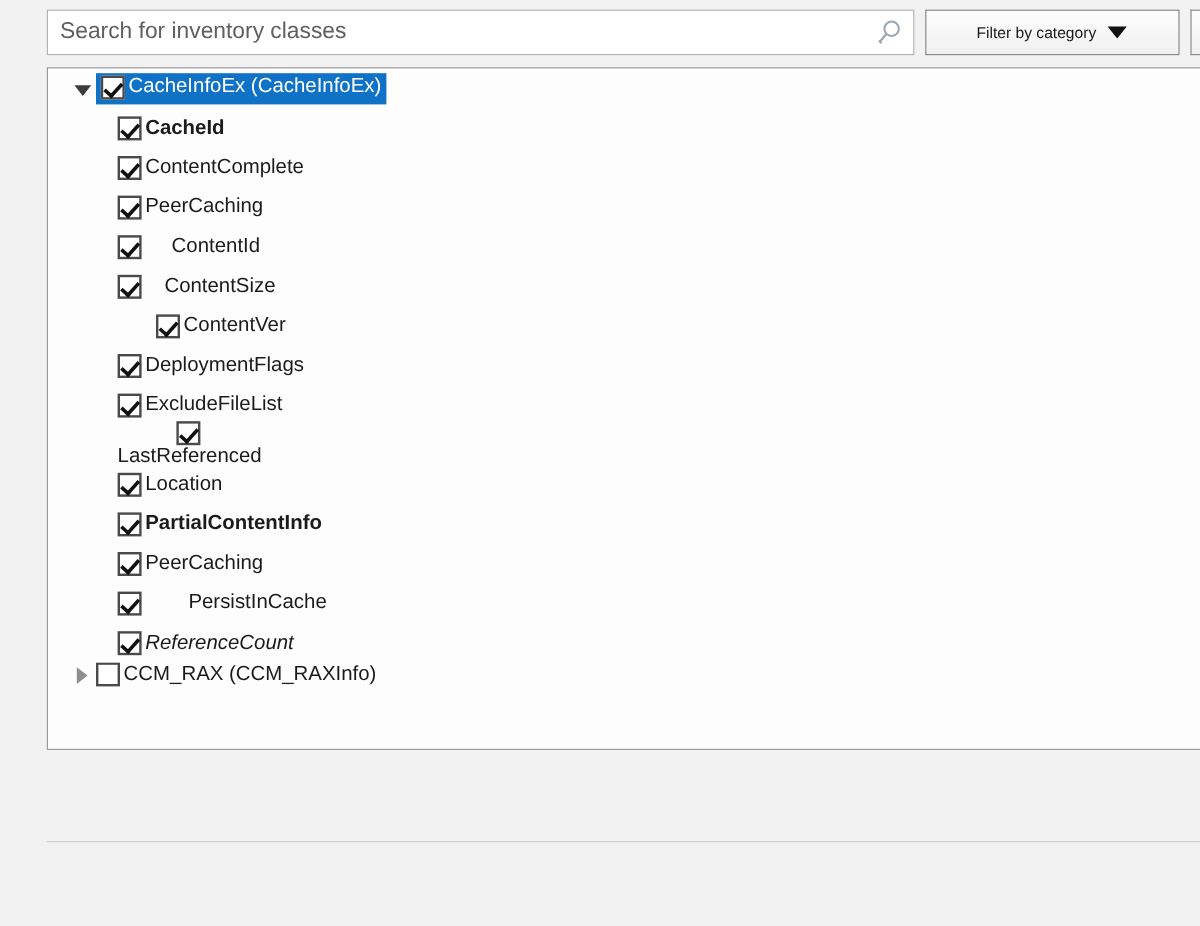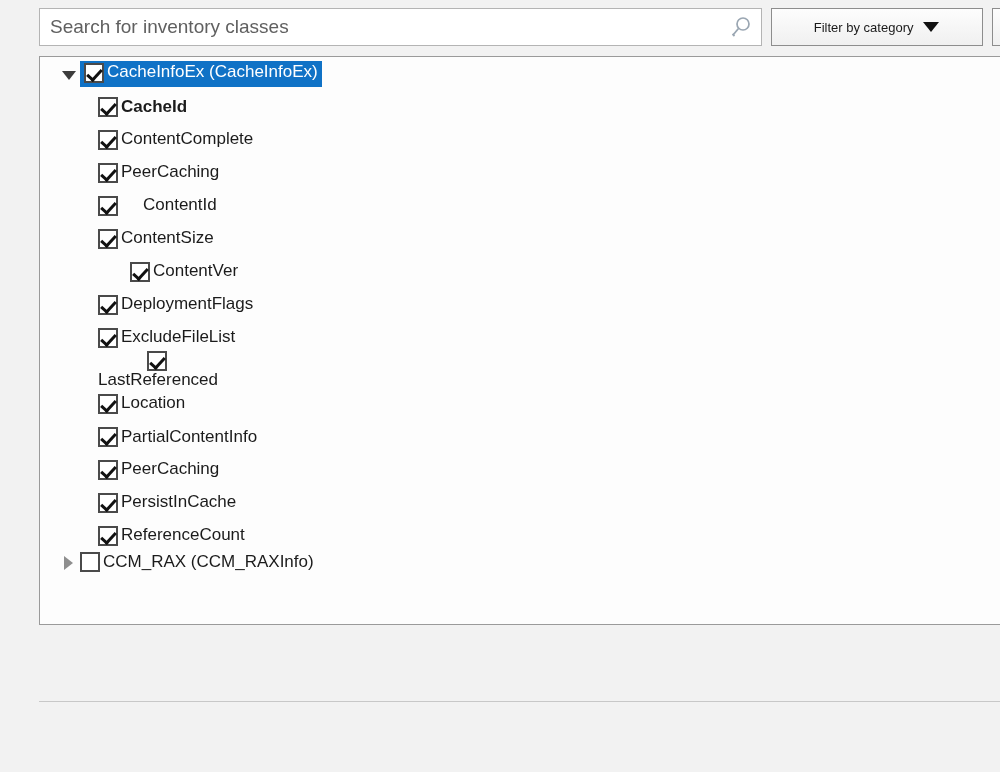--- a/index.html
+++ b/index.html
@@ -289,21 +289,21 @@
             <span class="node-label">PeerCaching</span>
           </div>
         </div>
         <div class="tree-row child">
           <div style="display: flex; align-items: center; gap: 22px;">
             <span class="cb checked"></span>
             <span class="node-label">ContentId</span>
           </div>
         </div>
         <div class="tree-row child">
-          <div style="display: flex; align-items: center;">
+          <div style="display: flex; align-items: center; gap: 16px;">
             <span class="cb checked"></span>
             <span class="node-label">ContentSize</span>
           </div>
         </div>
         <div class="tree-row child">
           <div style="display: flex;  padding-left: 32px;">
             <span class="cb checked"></span>
             <span class="node-label">ContentVer</span>
           </div>
         </div>
@@ -325,39 +325,39 @@
             <span class="node-label">LastReferenced</span>
           </div>
         </div>
         <div class="tree-row child">
           <div style="display: flex; align-items: center;">
             <span class="cb checked"></span>
             <span class="node-label">Location</span>
           </div>
         </div>
         <div class="tree-row child">
-          <div style="display: flex; align-items: flex-end;">
+          <div style="display: flex; align-items: flex-start; font-weight: bold;">
             <span class="cb checked"></span>
             <span class="node-label">PartialContentInfo</span>
           </div>
         </div>
         <div class="tree-row child">
           <div style="display: flex; align-items: center;">
             <span class="cb checked"></span>
             <span class="node-label">PeerCaching</span>
           </div>
         </div>
         <div class="tree-row child">
-          <div style="display: flex; align-items: center;">
+          <div style="display: flex; align-items: center; gap: 36px;">
             <span class="cb checked"></span>
             <span class="node-label">PersistInCache</span>
           </div>
         </div>
         <div class="tree-row child">
-          <div style="display: flex; align-items: flex-start;">
+          <div style="display: flex; align-items: flex-end; font-style: italic;">
             <span class="cb checked"></span>
             <span class="node-label">ReferenceCount</span>
           </div>
         </div>
         <div class="clipped-last">
           <span class="twisty collapsed"></span>
           <div style="display: flex; align-items: center;">
             <span class="cb"></span>
             <span class="node-label">CCM_RAX (CCM_RAXInfo)</span>
           </div>

